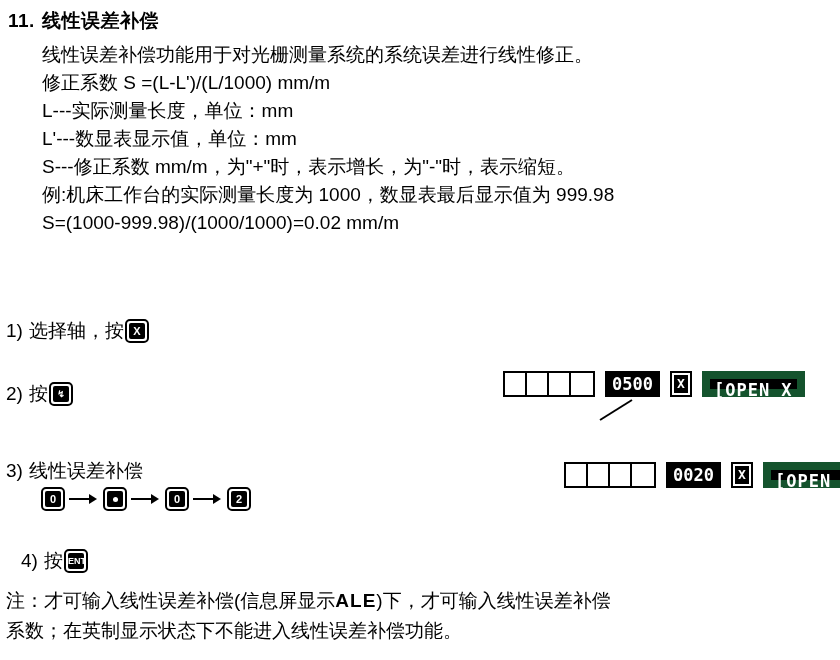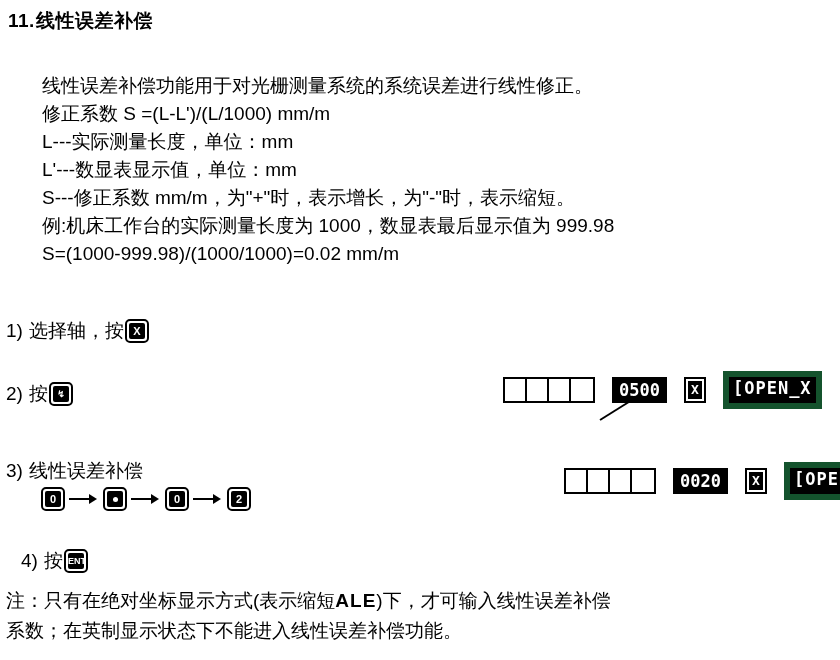--- a/index.html
+++ b/index.html
@@ -25,30 +25,29 @@
   
   .heading {
     position: absolute;
     left: 8px;
     top: 8px;
     font-size: 19px;
     font-weight: bold;
     letter-spacing: 0.5px;
   }
   .heading .num {
-    margin-right: 1px;
+    margin-right: 7px;
   }
 
   
   .body-block {
     position: absolute;
     left: 42px;
     top: 41px;
     width: 770px;
-    margin-top: 31px;
   }
   .body-line {
     font-size: 19px;
     line-height: 28px;
     white-space: nowrap;
   }
 
   
   .step {
     position: absolute;
@@ -136,21 +135,21 @@
     border-left: 8px solid #000;
     border-top: 5px solid transparent;
     border-bottom: 5px solid transparent;
   }
 
   
   .lcd {
     position: absolute;
     display: flex;
     align-items: center;
-    gap: 17px;
+    gap: 10px;
   }
   .lcd1 { left: 503px; top: 371px; }
   .lcd2 { left: 532px; top: 462px; margin-left: 32px; }
 
   .seg-cell {
     width: 22px;
     height: 26px;
     border: 2px solid #000000;
     box-sizing: border-box;
     background: #ffffff;
@@ -192,22 +191,22 @@
     left: 2px; top: 2px; right: 2px; bottom: 2px;
     background: #000000;
     color: #ffffff;
     font-size: 13px;
     font-weight: bold;
     line-height: 18px;
     text-align: center;
     font-family: "DejaVu Sans Mono", monospace;
   }
   .msg-box {
-    height: 38px;
-    border: 6px solid #14532d;
+    height: 26px;
+    border: 8px solid #14532d;
     box-sizing: border-box;
     background: #000000;
     color: #ffffff;
     font-family: "DejaVu Sans Mono", monospace;
     font-size: 17px;
     font-weight: bold;
     line-height: 22px;
     padding: 0 4px;
     letter-spacing: 1px;
     white-space: nowrap;
@@ -320,17 +319,17 @@
       <div class="seg-cell"></div>
     </div>
     <div class="seg-cell filled" style="width:auto;padding:0 5px;">0020</div>
     <div class="axis-box">
         <span class="inner">X</span>
       </div>
     <div class="msg-box">[OPEN_X</div>
   </div>
 
   <div class="note">
-    <div><span>注：只有在绝对坐标显示方式(表示缩短</span><span class="bold spaced">ALE</span><span>)下，才可输入线性误差补偿</span></div>
+    <div><span>注：才可输入线性误差补偿(信息屏显示</span><span class="bold spaced">ALE</span><span>)下，才可输入线性误差补偿</span></div>
     <div>系数；在英制显示状态下不能进入线性误差补偿功能。</div>
   </div>
 
 </div>
 
 </body></html>

